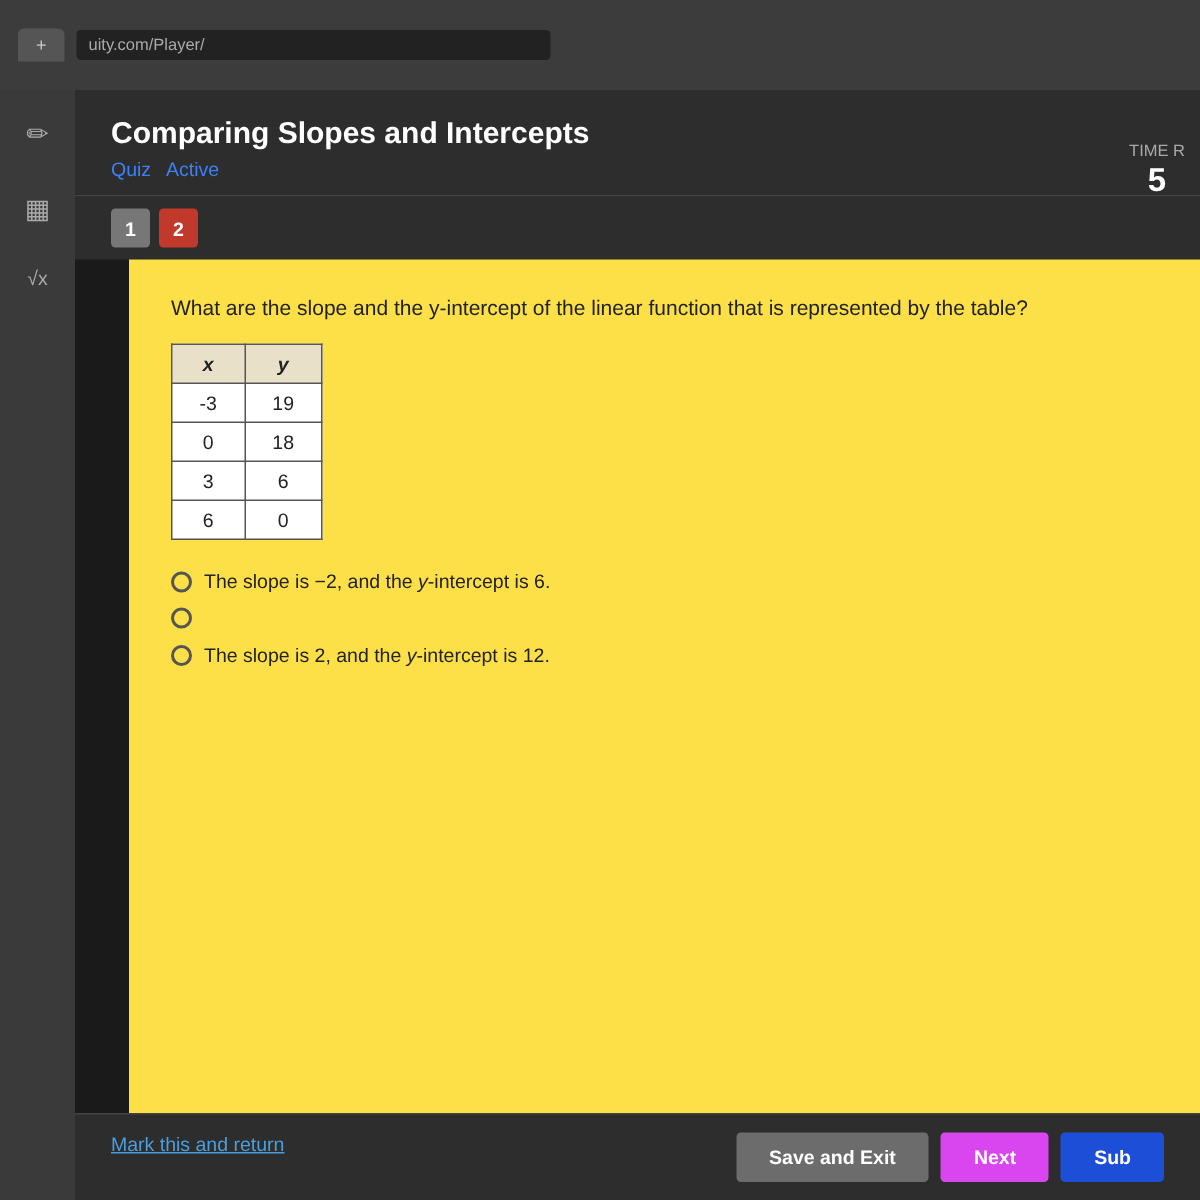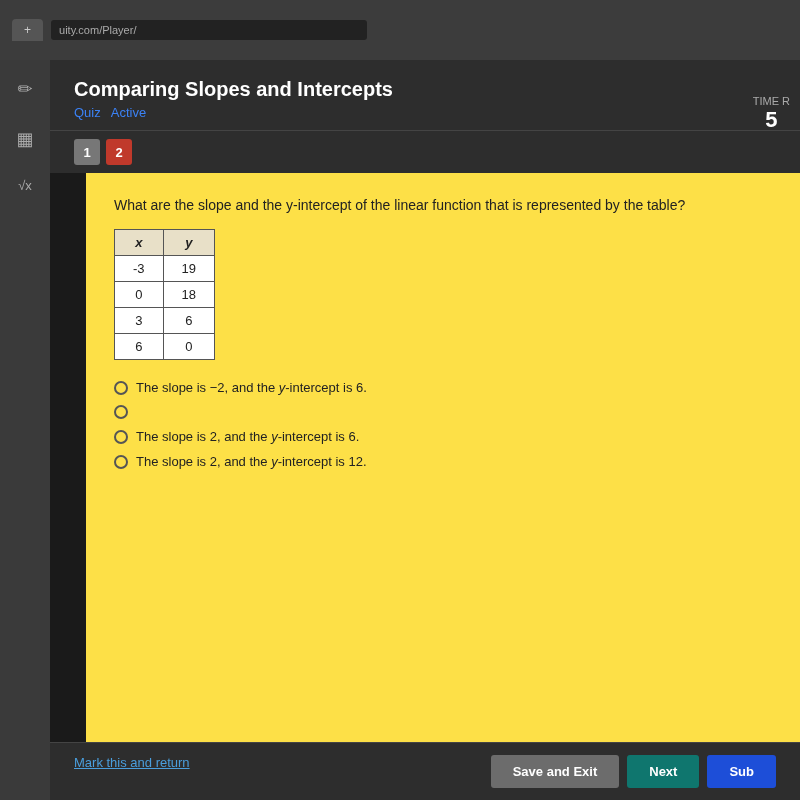--- a/index.html
+++ b/index.html
@@ -226,21 +226,21 @@
       border-radius: 3px;
       font-size: 13px;
       font-weight: bold;
       cursor: pointer;
     }
     .btn-save {
       background: #6c6c6c;
       color: #fff;
     }
     .btn-next {
-      background: #0f766e;
+      background: #d946ef;
       color: #fff;
     }
     .btn-submit {
       background: #1d4ed8;
       color: #fff;
     }
   </style>
 </head>
 <body>
 
@@ -315,24 +315,20 @@
       <div class="answer-choices" id="answer-choices">
       <div class="answer-option">
             <div class="radio-circle"></div>
             <span class="answer-text">The slope is −2, and the <em>y</em>-intercept is 6.</span>
           </div>
           <div class="answer-option">
             <div class="radio-circle"></div>
           </div>
           <div class="answer-option">
             <div class="radio-circle"></div>
-            <span class="answer-text">The slope is 2, and the <em>y</em>-intercept is 6.</span>
-          </div>
-          <div class="answer-option">
-            <div class="radio-circle"></div>
             <span class="answer-text">The slope is 2, and the <em>y</em>-intercept is 12.</span>
           </div>
         </div>
 
     </div>
 
     <div class="footer-bar">
       <span class="mark-return">Mark this and return</span>
       <div class="footer-buttons">
         <button class="btn btn-save">Save and Exit</button>

